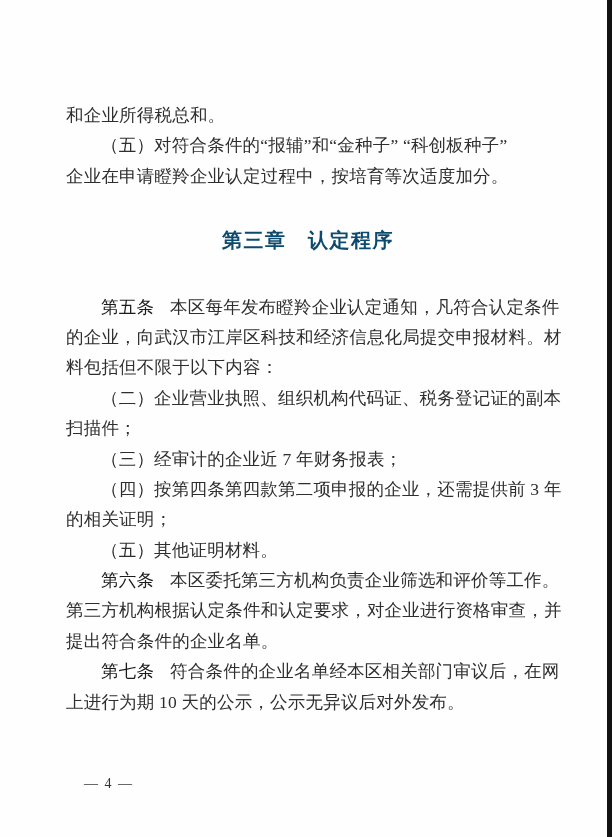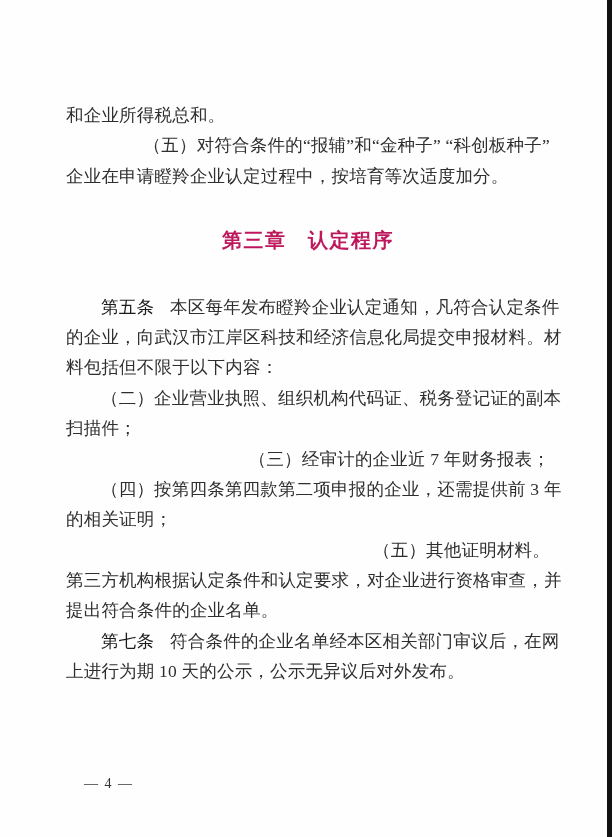--- a/index.html
+++ b/index.html
@@ -22,31 +22,30 @@
   .line {
     font-size: 17.5px;
     line-height: 30.4px;
     height: 30.4px;
     color: #2e2e2e;
     white-space: nowrap;
     letter-spacing: 0.2px;
   }
   .line.indent, .line.article {
     padding-left: 35px; 
-    text-align: right;
   }
   .art-num {
     font-weight: normal;
     color: #1b1b1b;
     margin-right: 16px;
   }
   .line.heading {
     font-size: 20px;
     font-weight: bold;
-    color: #be185d;
+    color: #0c4a6e;
     text-align: center;
     padding-left: 0;
     letter-spacing: 1.5px;
     margin: 34px 0 36px 0;
     height: auto;
     white-space: normal;
   }
   .footer {
     position: absolute;
     left: 84px; top: 776px;
@@ -72,20 +71,21 @@
       <div class="line heading">第三章　认定程序</div>
       <div class="line article"><span class="art-num">第五条</span><span>本区每年发布瞪羚企业认定通知，凡符合认定条件</span></div>
       <div class="line plain">的企业，向武汉市江岸区科技和经济信息化局提交申报材料。材</div>
       <div class="line plain">料包括但不限于以下内容：</div>
       <div class="line indent">（二）企业营业执照、组织机构代码证、税务登记证的副本</div>
       <div class="line plain">扫描件；</div>
       <div class="line indent">（三）经审计的企业近 7 年财务报表；</div>
       <div class="line indent">（四）按第四条第四款第二项申报的企业，还需提供前 3 年</div>
       <div class="line plain">的相关证明；</div>
       <div class="line indent">（五）其他证明材料。</div>
+      <div class="line article"><span class="art-num">第六条</span><span>本区委托第三方机构负责企业筛选和评价等工作。</span></div>
       <div class="line plain">第三方机构根据认定条件和认定要求，对企业进行资格审查，并</div>
       <div class="line plain">提出符合条件的企业名单。</div>
       <div class="line article"><span class="art-num">第七条</span><span>符合条件的企业名单经本区相关部门审议后，在网</span></div>
       <div class="line plain">上进行为期 10 天的公示，公示无异议后对外发布。</div>
     </div>
   <div class="footer">— 4 —</div>
   <div class="edge"></div>
 </div>
 
 </body></html>

